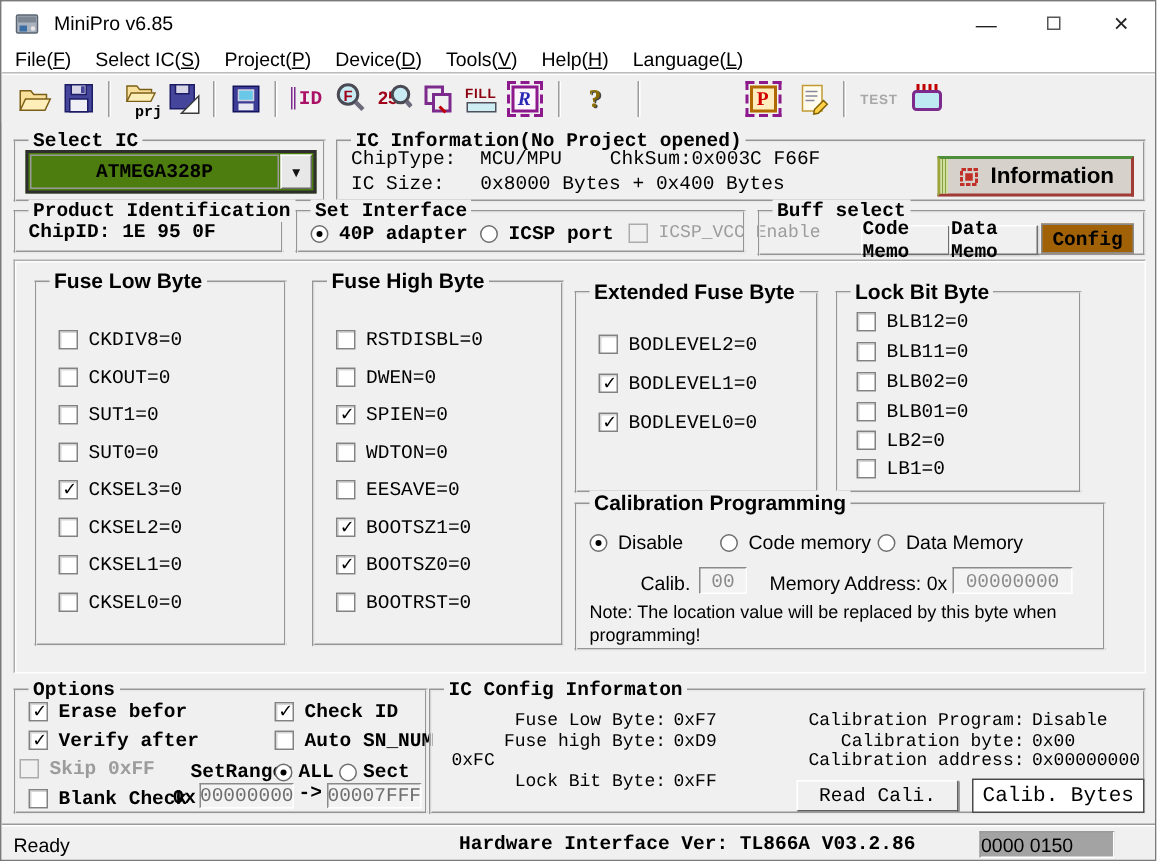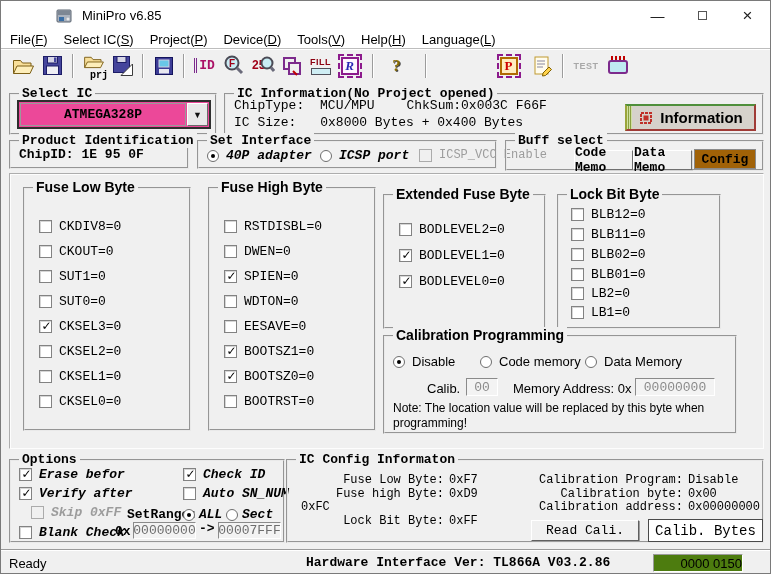--- a/index.html
+++ b/index.html
@@ -3,21 +3,21 @@
 <meta charset="utf-8">
 <style>
   * { box-sizing: border-box; margin: 0; padding: 0; cursor: default; }
   body { background: #ffffff; font-family: "Liberation Sans", sans-serif; }
   .window {
     position: relative; width: 771px; height: 574px;
     background: #f0f0f0; border: 1px solid #7a7a7a; overflow: hidden;
     font-family: "Liberation Sans", sans-serif; color: #000;
   }
   
-  .titlebar { position: absolute; left:0; top:0; width:100%; height:29px; background:#ffffff; display:flex; align-items:center;padding-left:46px; }
+  .titlebar { position: absolute; left:0; top:0; width:100%; height:29px; background:#ffffff; display:flex; align-items:center; }
   .titlebar .appicon { margin-left:9px; width:16px; height:16px; }
   .titlebar .title { margin-left:10px; font-size:13px; }
   .wincontrols { position:absolute; right:0; top:0; height:29px; display:flex; }
   .winbtn { width:45px; height:29px; display:flex; align-items:center; justify-content:center; font-size:14px; color:#222; }
   .winbtn .maxbox { width:9px; height:9px; border:1px solid #555; }
   .winbtn.close { font-size:17px; }
   
   .menubar { position:absolute; left:0; top:29px; width:100%; height:18px; background:#ffffff; display:flex; align-items:center; font-size:13px; }
   .mi { padding:0 8px; white-space:nowrap; }
   .mi:first-child { padding-left:9px; }
@@ -38,37 +38,37 @@
   .g-help { font:bold 17px "Liberation Serif", serif; color:#8a6d00; text-shadow:1px 1px 0 #444; }
   .g-test { font:bold 9px "Liberation Sans", sans-serif; color:#a8a8a8; letter-spacing:0.5px; }
   .g-prj { position:absolute; right:0; bottom:-1px; font:bold 10px "Liberation Mono", monospace; color:#000; background:transparent; }
   
   .group { position:absolute; border:2px groove #e9e9e9; }
   .legend { position:absolute; top:-9px; left:8px; background:#f0f0f0; padding:0 3px; white-space:nowrap; }
   .legend.mono { font:bold 13px "Liberation Mono", monospace; }
   .legend.sans { font:bold 14px "Liberation Sans", sans-serif; top:-10px; }
   .mono { font-family:"Liberation Mono", monospace; }
   
-  .combo { position:absolute; left:8px; top:9px; width:188px; height:30px; border:2px solid #2e2e2e; background:#ec4899; display:flex; }
+  .combo { position:absolute; left:8px; top:9px; width:188px; height:30px; border:2px solid #2e2e2e; background:#4d7c0f; display:flex; }
   .combo .val { flex:1; display:flex; align-items:center; justify-content:center; font:bold 13px "Liberation Mono", monospace; border:1px solid #9a9a9a; margin:1px; }
   .combo .drop { width:21px; margin:1px 1px 1px 0; background:#e8e8e8; border:1px solid; border-color:#fff #6a6a6a #6a6a6a #fff; display:flex; align-items:center; justify-content:center; font-size:9px; color:#111; }
   
   .info-btn { position:absolute; right:6px; top:9px; width:131px; height:27px; background:#d6d2cb;
     border:2px solid; border-color:#4f8f3b #a03b36 #a03b36 #9aa53a; display:flex; align-items:center; justify-content:center; gap:6px; }
   .info-btn::before { content:""; position:absolute; left:0; top:0; bottom:0; width:5px;
     background:repeating-linear-gradient(90deg,#cfe0a0 0 1px,#8aa040 1px 2px); }
   .info-btn .lbl { font:bold 15px "Liberation Sans", sans-serif; }
   
   .cbrow, .rdrow { position:absolute; display:flex; align-items:center; white-space:nowrap; }
   .cb { width:13px; height:13px; background:#fff; border:1px solid #828282; box-shadow: inset 1px 1px 0 #d6d6d6; flex:0 0 auto; position:relative; }
   .cb.on::after { content:"✓"; position:absolute; left:0; top:-2px; width:13px; text-align:center; font:bold 12px/14px "DejaVu Sans", sans-serif; color:#000; }
   .rd { width:12px; height:12px; border-radius:50%; background:#fff; border:1px solid #6e6e6e; flex:0 0 auto; position:relative; }
   .rd.on::after { content:""; position:absolute; left:3px; top:3px; width:4px; height:4px; border-radius:50%; background:#000; }
   .cbl { margin-left:7px; font:13px "Liberation Mono", monospace; }
-  .cbl.b { font-weight:bold;font-style:italic; }
+  .cbl.b { font-weight:bold; }
   .cbl.sans { font:13px "Liberation Sans", sans-serif; }
   .cbrow.disabled .cb { border-color:#ababab; background:#f0f0f0; box-shadow:none; }
   .cbrow.disabled .cbl { color:#9c9c9c; }
   
   .tab { position:absolute; height:20px; display:flex; align-items:center; justify-content:center;
     font:bold 13px "Liberation Mono", monospace; background:#f0f0f0; border:1px solid; border-color:#fff #6f6f6f #6f6f6f #fff; box-shadow:1px 1px 0 #3c3c3c22; }
   .tab.on { background:#a16207; border:1px solid #8a8a8a; box-shadow:none; }
   
   .tbx { position:absolute; background:#f3f3f3; border:1px solid; border-color:#8a8a8a #ffffff #ffffff #8a8a8a;
     color:#8b8b8b; font:13px "Liberation Mono", monospace; display:flex; align-items:center; justify-content:center; }
@@ -77,22 +77,22 @@
   .btn-white { position:absolute; background:#ffffff; border:1px solid #4a4a4a; display:flex; align-items:center; justify-content:center; font:14px "Liberation Mono", monospace; }
   
   .t { position:absolute; white-space:nowrap; }
   .infoline { font:13px "Liberation Mono", monospace; }
   .cfgrow { display:flex; font:12px "Liberation Mono", monospace; line-height:13.5px; }
   .cfglabel { text-align:right; }
   .cfgval { margin-left:5px; }
   
   .statusbar { position:absolute; left:0; top:548px; width:100%; height:26px; background:#f0f0f0;
     border-top:1px solid #9a9a9a; box-shadow: inset 0 1px 0 #ffffff; }
-  .sunkbox { position:absolute; border:1px solid; border-color:#9a9a9a #ffffff #ffffff #9a9a9a; background:#4d7c0f;
-    display:flex; align-items:center; justify-content:flex-end; font:13px "Liberation Sans", sans-serif; }
+  .sunkbox { position:absolute; border:1px solid; border-color:#9a9a9a #ffffff #ffffff #9a9a9a; background:#a3a3a3;
+    display:flex; align-items:center; justify-content:flex-start; font:13px "Liberation Sans", sans-serif; }
 </style>
 </head>
 <body>
 
 <div class="window">
 
   <div class="titlebar">
     <svg class="appicon" viewBox="0 0 16 16">
       <rect x="1" y="2" width="14" height="12" rx="1" fill="#aab2be" stroke="#5a6470"></rect>
       <rect x="2" y="3" width="12" height="4" fill="#7d8794"></rect>
@@ -448,21 +448,21 @@
   <div class="group" style="left:8px; top:458px; width:276px; height:84px;">
     <span class="legend mono">Options</span>
     <div class="cbrow" style="left:8px; top:6px;">
         <span class="cb on"></span>
         <span class="cbl b">Erase befor</span>
       </div>
     <div class="cbrow" style="left:8px; top:25px;">
         <span class="cb on"></span>
         <span class="cbl b">Verify after</span>
       </div>
-    <div class="cbrow disabled" style="left:20px; top:44px;justify-content:flex-end;">
+    <div class="cbrow disabled" style="left:2px; top:44px;justify-content:flex-end;">
         <span class="cb"></span>
         <span class="cbl b">Skip 0xFF</span>
       </div>
     <div class="cbrow" style="left:8px; top:64px;">
         <span class="cb"></span>
         <span class="cbl b">Blank Check</span>
       </div>
     <div class="cbrow" style="left:172px; top:6px;">
         <span class="cb on"></span>
         <span class="cbl b">Check ID</span>

